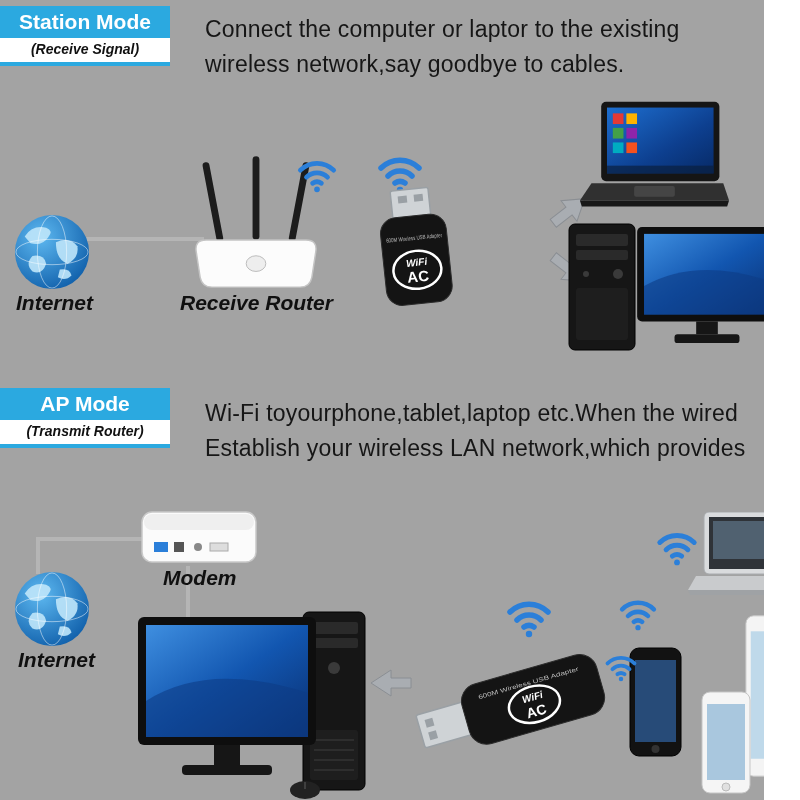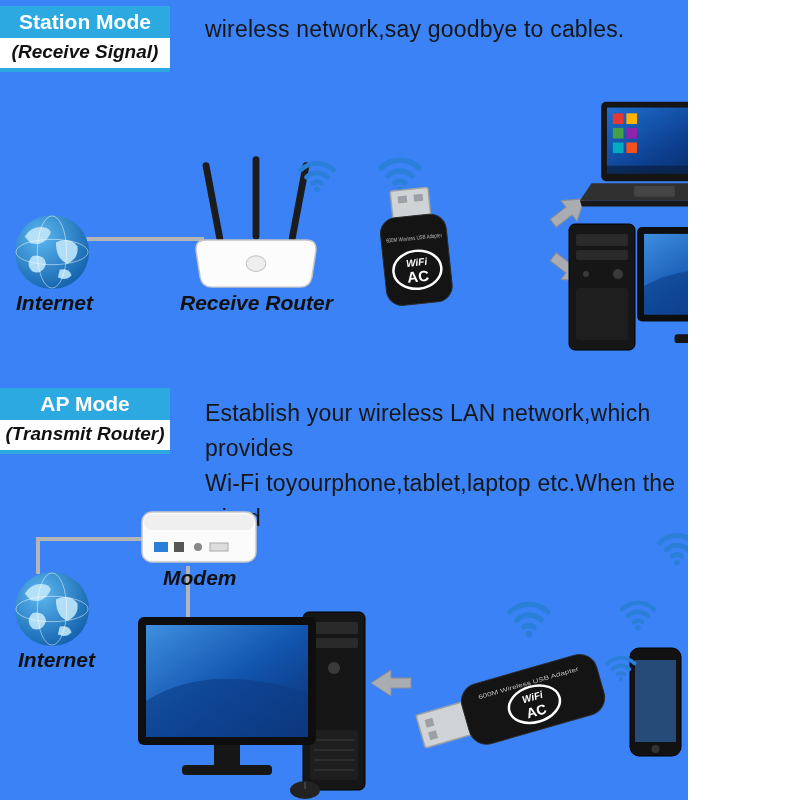--- a/index.html
+++ b/index.html
@@ -1,39 +1,40 @@
 <!DOCTYPE html>
 <html><head>
 <meta charset="utf-8">
 <style>
   * { box-sizing: border-box; margin: 0; padding: 0; }
   body { background: #fff; font-family: "Liberation Sans", "DejaVu Sans", sans-serif; }
-  .canvas { position: relative; width: 688px; height: 800px; background: #3b82f6; overflow: hidden; color: #1a1a1a; }
+  .canvas { position: relative; width: 764px; height: 800px; background: #a3a3a3; overflow: hidden; color: #1a1a1a; }
   .abs { position: absolute; }
 
   .badge { position: absolute; left: 0; width: 170px; }
   .badge-title { display: block; background: #2BA9E0; color: #fff; font-weight: bold; font-size: 21px; text-align: center; padding: 4px 6px; }
-  .badge-sub { display: block; font-style: italic; font-weight: bold; font-size: 19px; color: #111; text-align: center; padding: 3px 4px 5px; border-bottom: 4px solid #2BA9E0; background: #fff; }
+  .badge-sub { display: block; font-style: italic; font-weight: bold; font-size: 14px; color: #111; text-align: center; padding: 3px 4px 5px; border-bottom: 4px solid #2BA9E0; background: #fff; }
 
   .desc { position: absolute; font-size: 23px; line-height: 35px; color: #161616; letter-spacing: 0.2px; }
   .dev-label { position: absolute; font-weight: bold; font-style: italic; font-size: 21px; color: #101010; }
   .line { position: absolute; background: #b5b5b5; }
   svg { display: block; }
 </style>
 </head>
 <body>
 
 <div class="canvas">
 
   <div class="badge" style="top:6px;">
     <span class="badge-title">Station Mode</span>
     <span class="badge-sub">(Receive Signal)</span>
   </div>
 
   <div class="desc" style="left:205px; top:12px;">
+    <div>Connect the computer or laptor to the existing</div>
     <div>wireless network,say goodbye to cables.</div>
   </div>
 
   <div class="line" style="left:80px; top:237px; width:124px; height:4px;"></div>
 
   <div class="abs" style="left:13px; top:213px;">
     <svg width="78" height="78" viewBox="0 0 80 80">
       <defs>
           <radialGradient id="gA" cx="35%" cy="30%" r="80%">
             <stop offset="0%" stop-color="#5db8f0"></stop>
@@ -156,22 +157,22 @@
       <rect x="38" y="109" width="66" height="9" rx="3" fill="#161616"></rect>
     </svg>
   </div>
 
   <div class="badge" style="top:388px;">
     <span class="badge-title">AP Mode</span>
     <span class="badge-sub">(Transmit Router)</span>
   </div>
 
   <div class="desc" style="left:205px; top:396px;">
+    <div>Wi-Fi toyourphone,tablet,laptop etc.When the wired</div>
     <div>Establish your wireless LAN network,which provides</div>
-    <div>Wi-Fi toyourphone,tablet,laptop etc.When the wired</div>
   </div>
 
   <div class="line" style="left:36px; top:540px; width:4px; height:34px;"></div>
   <div class="line" style="left:36px; top:537px; width:106px; height:4px;"></div>
   <div class="line" style="left:186px; top:566px; width:4px; height:56px;"></div>
 
   <div class="abs" style="left:140px; top:506px;">
     <svg width="118" height="62" viewBox="0 0 118 62">
       <rect x="2" y="6" width="114" height="50" rx="10" fill="#fbfbfb" stroke="#c9c9c9" stroke-width="1.5"></rect>
       <rect x="4" y="8" width="110" height="16" rx="8" fill="#efefef"></rect>

